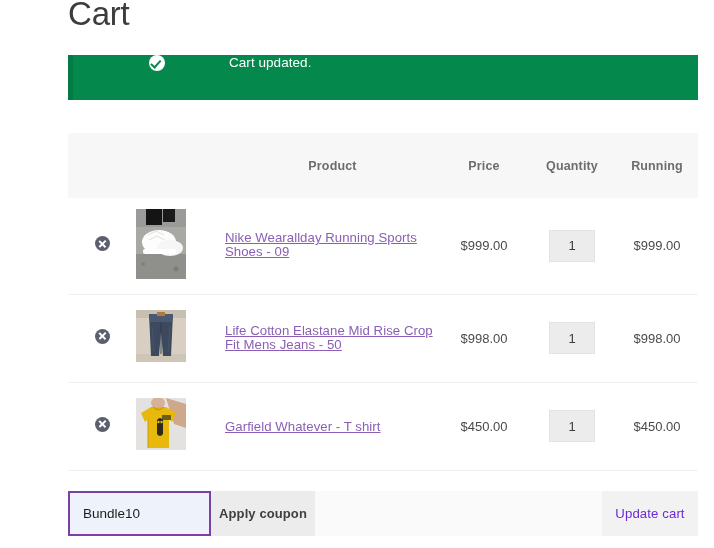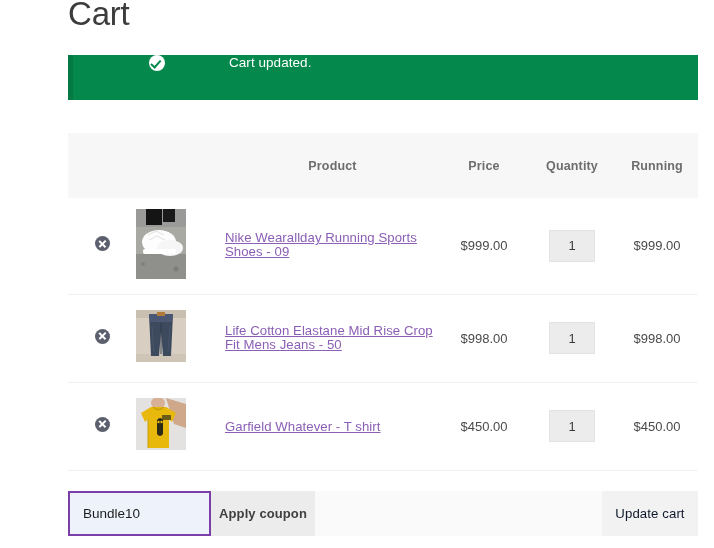--- a/index.html
+++ b/index.html
@@ -240,21 +240,21 @@
   .actions-spacer {
     flex: 1 1 auto;
     background: #fafafa;
   }
   .update-cart-btn {
     width: 96px;
     height: 45px;
     background: #f2f2f2;
     border: none;
     font-size: 13.2px;
-    color: #0f172a;
+    color: #6d28d9;
     font-family: "Liberation Sans", "DejaVu Sans", sans-serif;
     cursor: default;
     letter-spacing: 0.1px;
   }
 </style>
 </head>
 <body>
 
 <div class="page">
 

